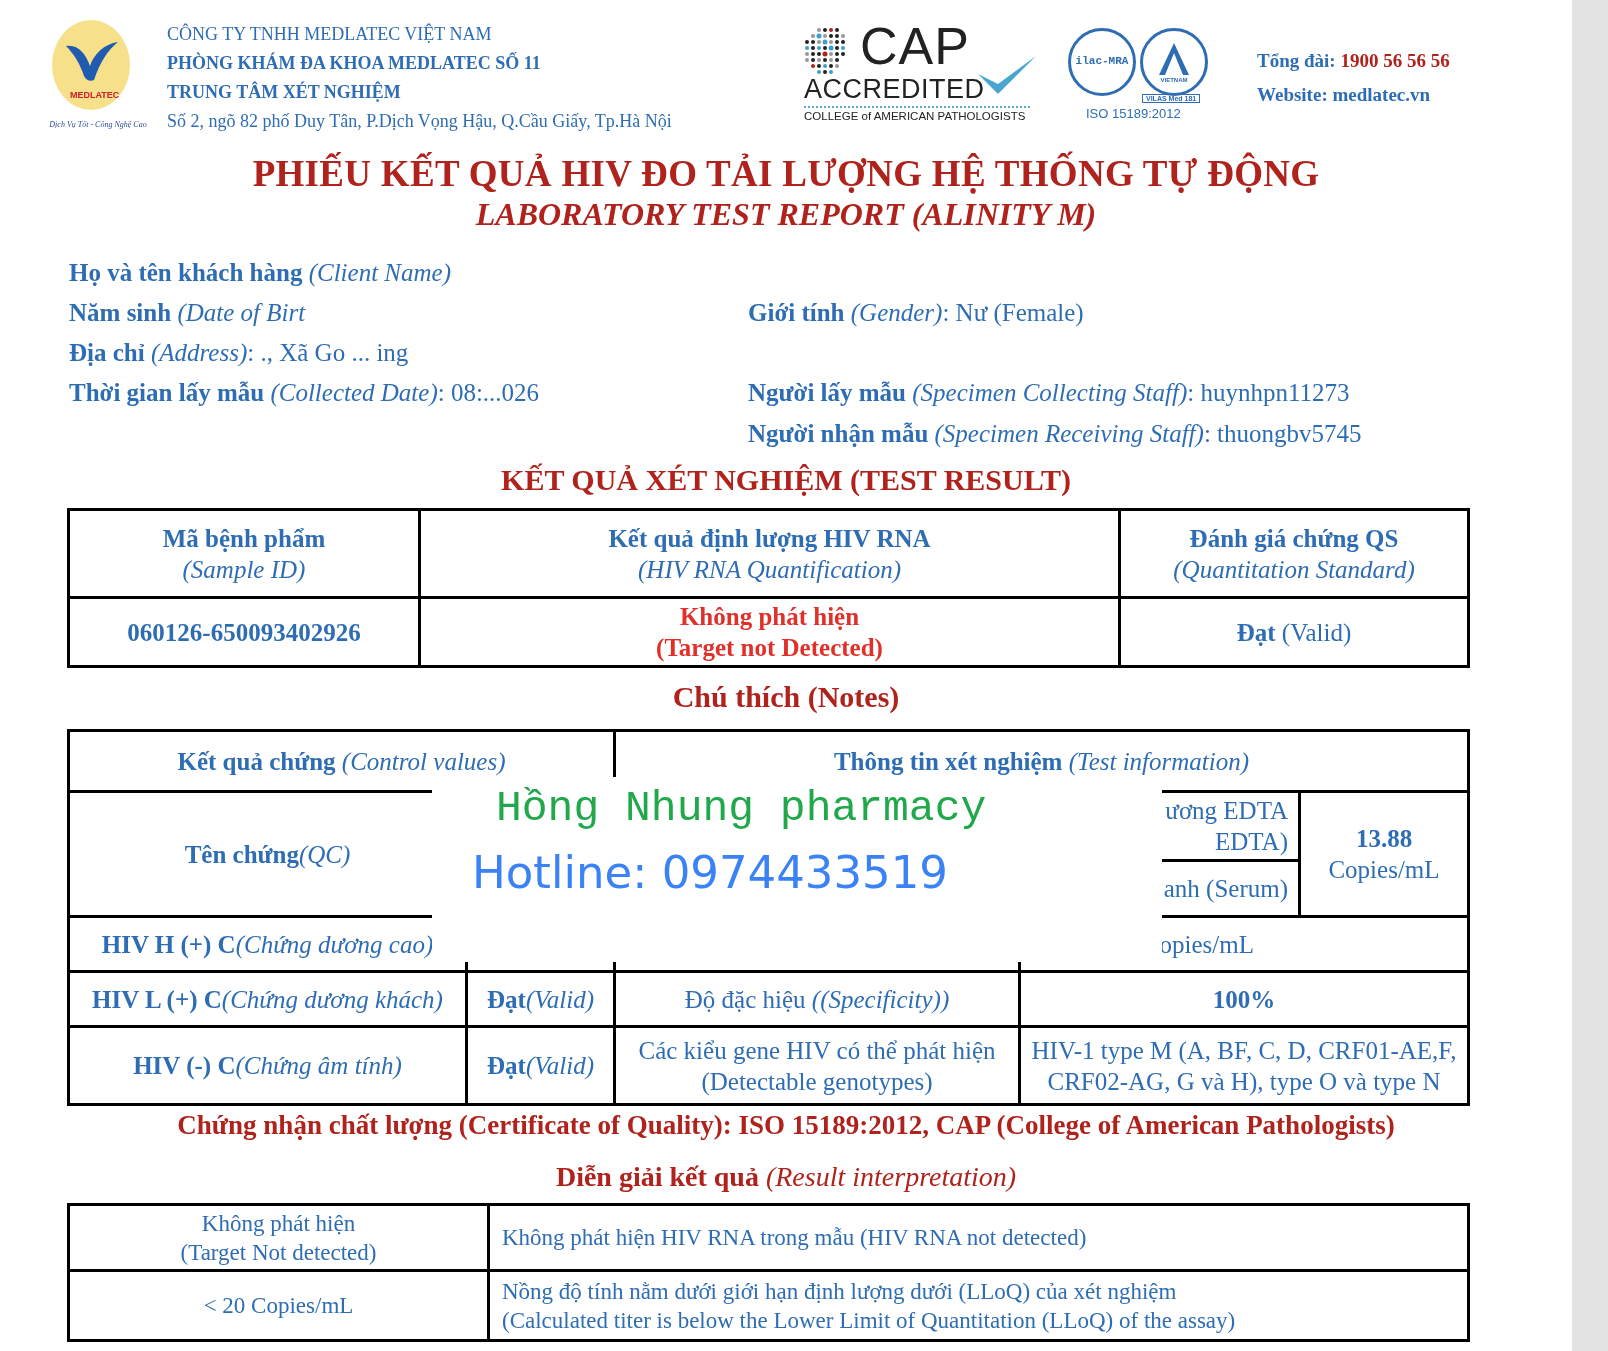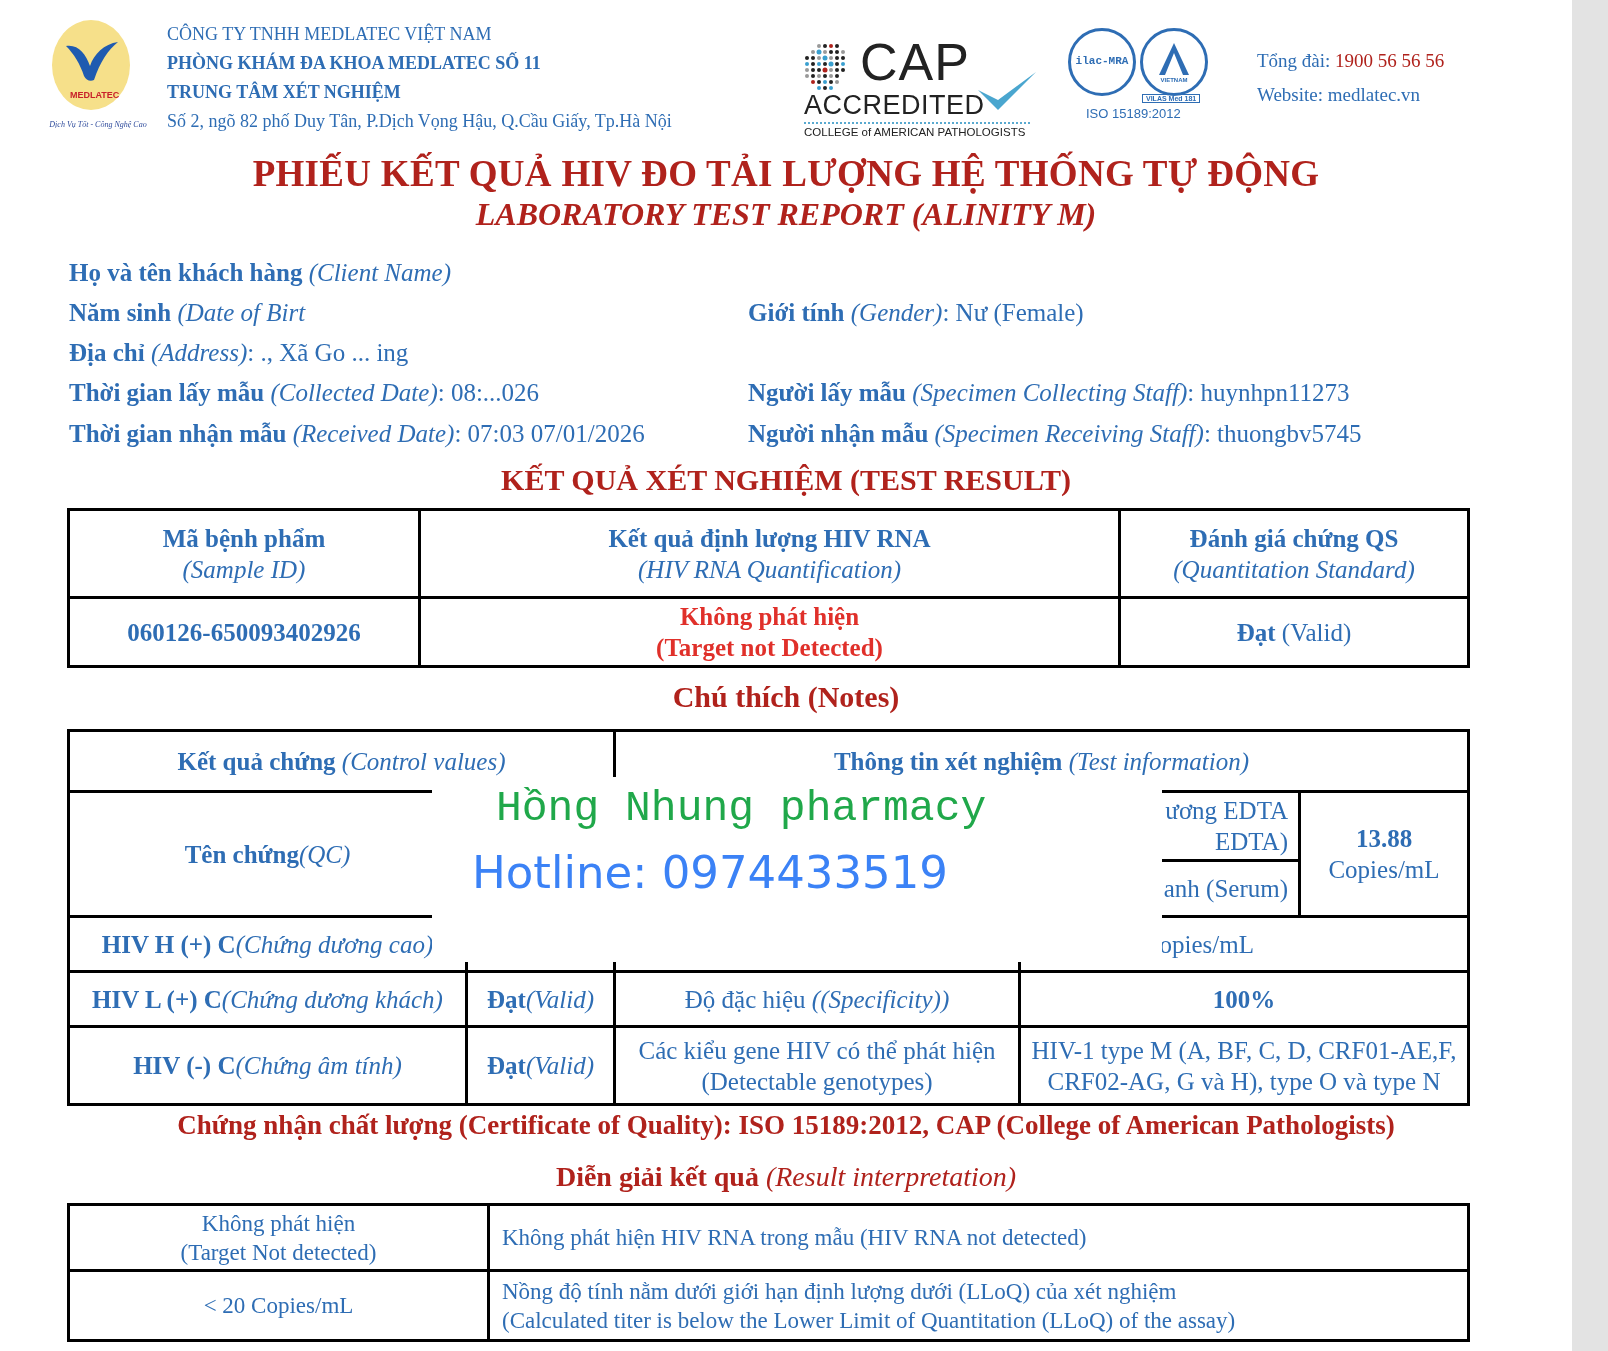--- a/index.html
+++ b/index.html
@@ -15,37 +15,37 @@
   i, .i { font-style: italic; }
 
   
   .logo { left: 48px; top: 18px; width: 112px; height: 112px; }
   .logo-circle { position: absolute; left: 4px; top: 2px; width: 78px; height: 90px; border-radius: 50%; background: #f6e08a; }
   .logo-bird { position: absolute; left: 16px; top: 22px; width: 56px; height: 44px; }
   .logo-word { position: absolute; left: 22px; top: 72px; font-family: "Liberation Sans", sans-serif; font-weight: bold; font-size: 9px; color: #c8202a; }
   .logo-slogan { position: absolute; left: 0; top: 102px; width: 100px; font-size: 8px; color: #2e4b9c; font-style: italic; text-align: center; }
 
   .company { left: 167px; top: 20px; font-size: 18px; line-height: 29px; }
-  .cap { left: 804px; top: 22px; width: 235px; height: 108px; margin-top: 16px; }
+  .cap { left: 804px; top: 22px; width: 235px; height: 108px; }
   .cap-dots { position: absolute; left: 0; top: 4px; width: 46px; height: 50px; }
   .cap-word { position: absolute; left: 56px; top: -6px; font-family: "Liberation Sans", sans-serif; font-size: 52px; color: #222; letter-spacing: 1px; }
   .cap-acc { position: absolute; left: 0; top: 52px; font-family: "Liberation Sans", sans-serif; font-size: 27px; color: #222; letter-spacing: 0.5px; }
   .cap-check { position: absolute; left: 172px; top: 32px; width: 62px; height: 42px; }
   .cap-line { position: absolute; left: 0; top: 84px; width: 226px; border-top: 2px dotted #5aaad0; }
   .cap-college { position: absolute; left: 0; top: 88px; font-family: "Liberation Sans", sans-serif; font-size: 11.5px; color: #222; }
 
   .ilac { left: 1066px; top: 26px; width: 144px; height: 100px; }
   .seal { position: absolute; width: 68px; height: 68px; border-radius: 50%; border: 3px solid #2e6db4; }
   .seal.s1 { left: 2px; top: 2px; }
   .seal.s2 { left: 74px; top: 2px; }
   .seal-txt { position: absolute; left: 0; right: 0; top: 24px; text-align: center; font-family: Liberation Mono, monospace; font-weight: bold; font-size: 11px; color: #2e6db4; }
   .vilas { position: absolute; left: 76px; top: 68px; border: 1px solid #2e6db4; font-family: "Liberation Sans", sans-serif; font-size: 7px; font-weight: bold; padding: 0 3px; color: #2e6db4; }
   .iso-lbl { position: absolute; left: 20px; top: 80px; font-family: "Liberation Sans", sans-serif; font-size: 13px; color: #2e6db4; }
 
-  .contact { left: 1257px; top: 44px; font-size: 19px; line-height: 34px; }
+  .contact { left: 1257px; top: 44px; font-size: 19px; line-height: 34px; font-weight: bold; }
 
   
   .title1 { left: 0; width: 1572px; top: 152px; text-align: center; font-size: 37px; font-weight: bold; color: #b0221c; letter-spacing: 0.3px; }
   .title2 { left: 0; width: 1572px; top: 196px; text-align: center; font-size: 32px; font-weight: bold; font-style: italic; color: #b0221c; }
 
   
   .info { font-size: 25px; white-space: nowrap; }
   .info .lbl { font-weight: bold; }
   .info .en { font-style: italic; }
   .faint { opacity: 0.55; }
@@ -178,23 +178,20 @@
   </div>
   <div class="abs info" style="left:69px;top:339px">
     <span class="lbl">Địa chỉ </span><span class="en">(Address)</span><span>: ., Xã Go ... ing</span>
   </div>
   <div class="abs info" style="left:69px;top:379px">
     <span class="lbl">Thời gian lấy mẫu </span><span class="en">(Collected Date)</span><span>: 08:...026</span>
   </div>
   <div class="abs info" style="left:748px;top:379px">
     <span class="lbl">Người lấy mẫu </span><span class="en">(Specimen Collecting Staff)</span><span>: huynhpn11273</span>
   </div>
-  <div class="abs info" style="left:69px;top:420px">
-    <span class="lbl">Thời gian nhận mẫu </span><span class="en">(Received Date)</span><span>: 07:03 07/01/2026</span>
-  </div>
   <div class="abs info" style="left:748px;top:420px">
     <span class="lbl">Người nhận mẫu </span><span class="en">(Specimen Receiving Staff)</span><span>: thuongbv5745</span>
   </div>
 
   <div class="abs section-title" style="top:463px">KẾT QUẢ XÉT NGHIỆM (TEST RESULT)</div>
   <table class="t-result">
     <tbody>
         <tr style="height:88px">
       <td style="width:351px">
             <div class="b">Mã bệnh phẩm</div>

